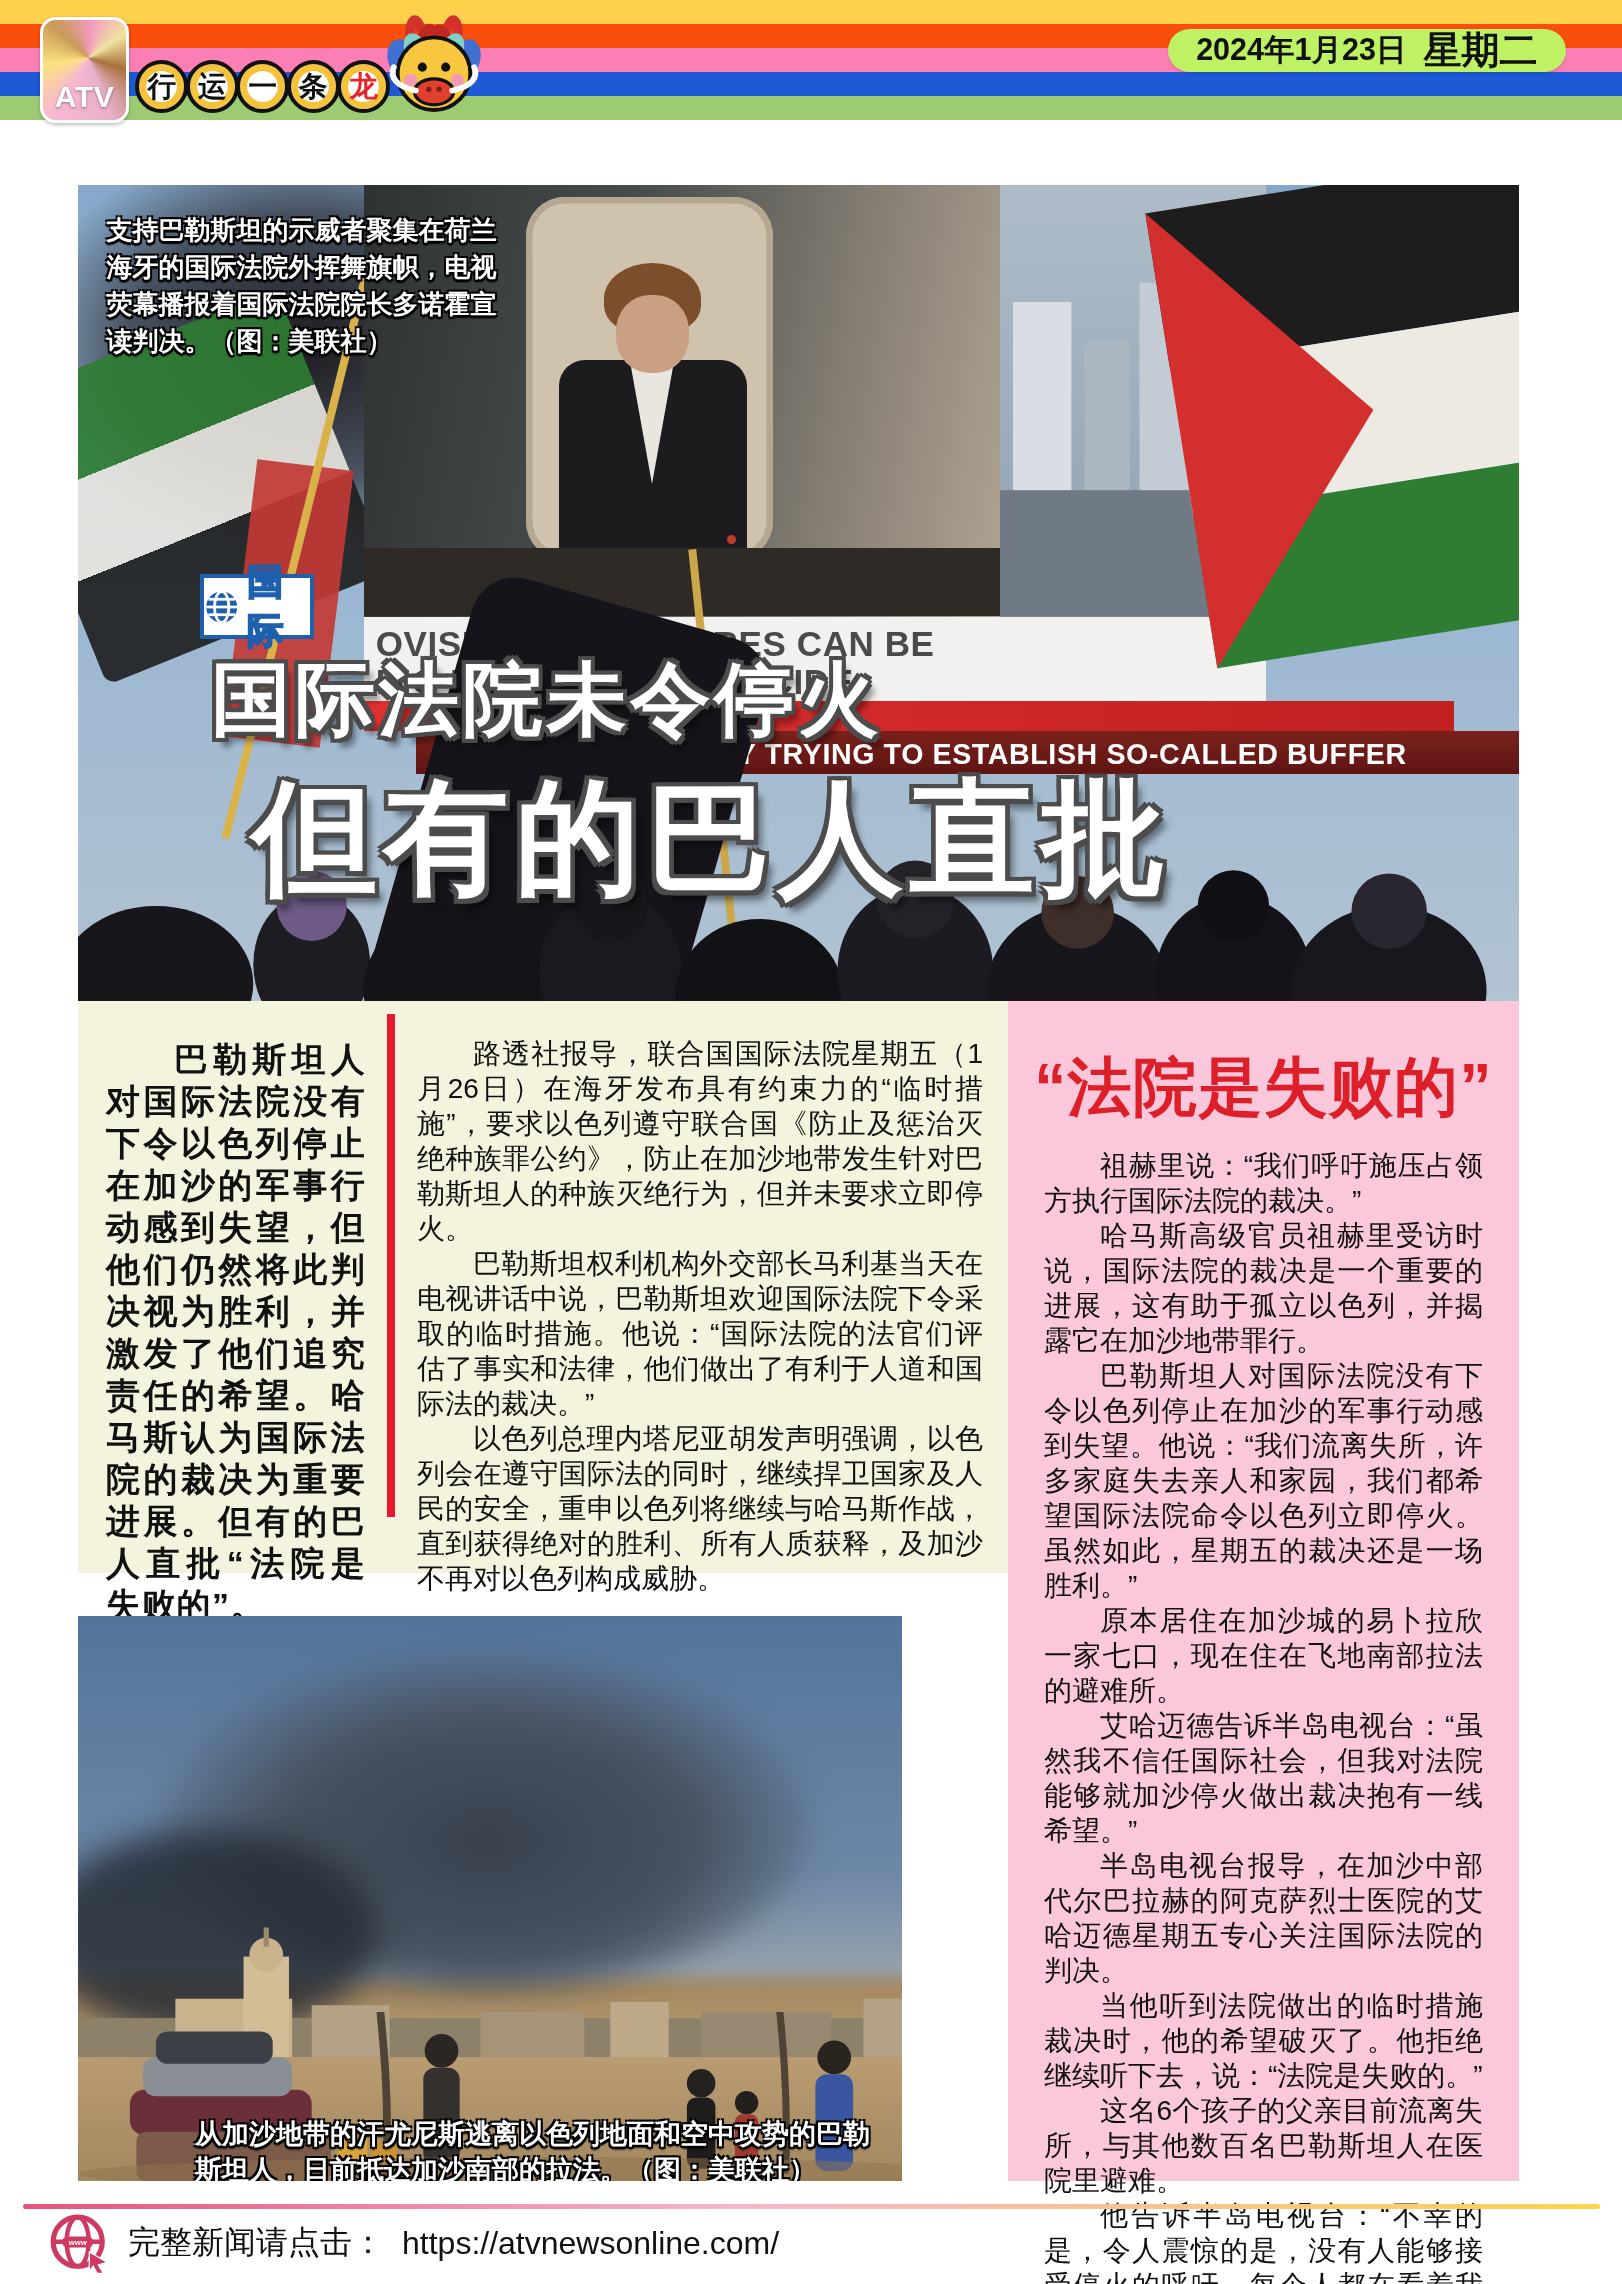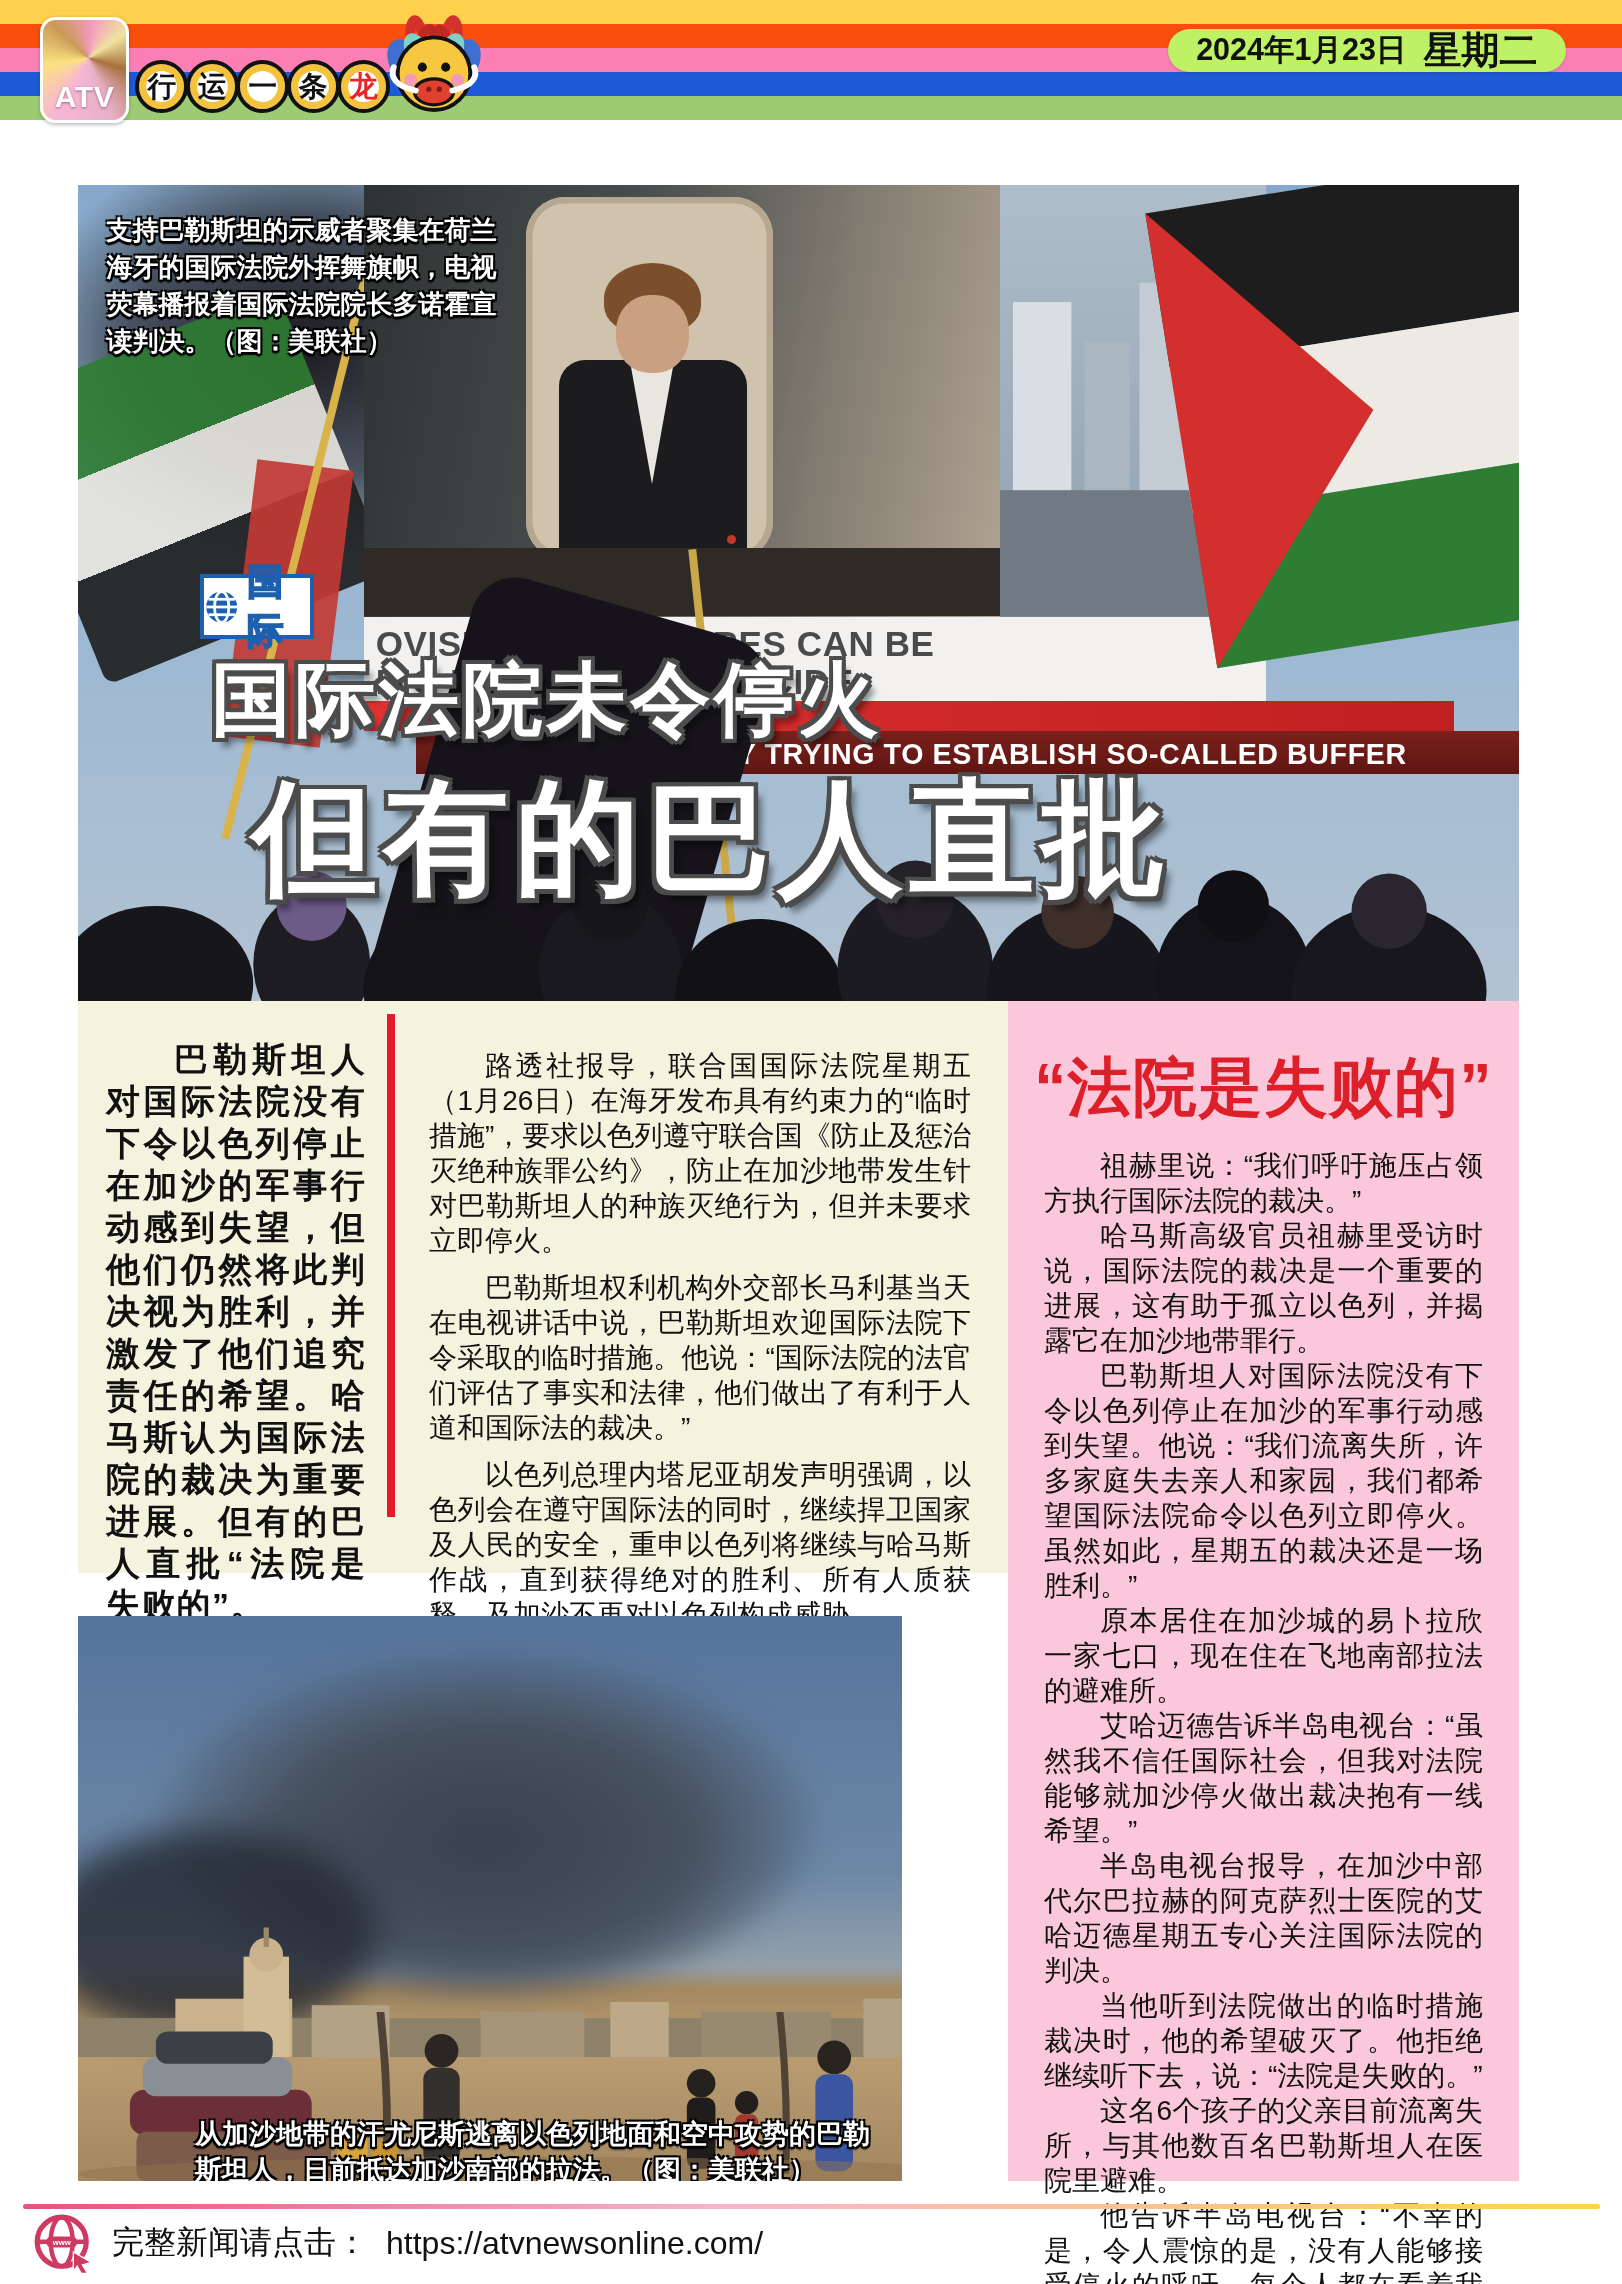--- a/index.html
+++ b/index.html
@@ -87,42 +87,42 @@
     text-shadow:-4.5px -4.5px 0 #4c4c4c,4.5px -4.5px 0 #4c4c4c,-4.5px 4.5px 0 #4c4c4c,4.5px 4.5px 0 #4c4c4c,0 -4.5px 0 #4c4c4c,0 4.5px 0 #4c4c4c,-4.5px 0 0 #4c4c4c,4.5px 0 0 #4c4c4c,7.8px 10.4px 7.8px rgba(0,0,0,.45);}
 
   
   .cols-bg{position:absolute;left:78px;top:1001px;width:930px;height:572px;background:#F4F4DE;}
   .pink-panel{position:absolute;left:1008px;top:1001px;width:511px;height:1180px;background:#FBC8DB;}
   .red-divider{position:absolute;left:387px;top:1014px;width:7.8px;height:503px;background:#E8192C;}
 
   .lede{position:absolute;left:106px;top:1038px;width:260px;font-size:34px;line-height:42px;font-weight:900;color:#111;
     text-align:justify;text-indent:2em;letter-spacing:1.3px;}
   .article{position:absolute;left:417px;top:1036px;width:566px;}
-  .article p{margin:12px;font-size:28px;line-height:35px;color:#111;text-align:justify;text-indent:2em;}
+  .article p{margin:0;font-size:28px;line-height:35px;color:#111;text-align:justify;text-indent:2em;}
 
   .sidebar-title{position:absolute;left:1008px;top:1044px;width:511px;text-align:center;font-size:64px;font-weight:900;color:#DC1F28;letter-spacing:1.3px;}
   .sidebar-body{position:absolute;left:1044px;top:1148px;width:439px;}
   .sidebar-body p{margin:0;font-size:28px;line-height:35px;color:#111;text-align:justify;text-indent:2em;}
 
   
   .bphoto{position:absolute;left:78px;top:1616px;width:824px;height:565px;overflow:hidden;
     background:linear-gradient(180deg,#55749b 0%,#6c87a6 45%,#93a0ab 62%,#a58a61 66%,#b99c72 78%,#a3875f 100%);}
   .bphoto *{position:absolute;}
   .smoke1{left:84px;top:39px;width:649px;height:338px;border-radius:50%;filter:blur(14.3px);
     background:radial-gradient(ellipse at 50% 55%, #39414f 0%, #47515f 45%, rgba(70,80,94,0) 78%);}
   .smoke2{left:-39px;top:214px;width:338px;height:208px;border-radius:50%;filter:blur(17px);background:rgba(38,44,54,.85);}
   .skyline{left:0;top:305px;width:925px;height:136px;}
   .sand-people{left:0;top:396px;width:925px;height:169px;}
   .bcaption{left:117px;top:500px;width:701px;text-align:left;font-size:27px;line-height:36px;font-weight:bold;color:#fff;z-index:5;
     text-shadow:-1.9px -1.9px 0 #000,1.9px -1.9px 0 #000,-1.9px 1.9px 0 #000,1.9px 1.9px 0 #000,0 2.6px 1.9px #000;}
 
   
   .footer-line{position:absolute;left:23px;top:2204px;width:1577px;height:5.2px;
     background:linear-gradient(90deg,#e4537f,#f6b6cb 45%,#FFD24D 100%);border-radius:2.6px;}
-  .footer{position:absolute;left:32px;top:2212px;display:flex;align-items:center;gap:18px;}
+  .footer{position:absolute;left:48px;top:2212px;display:flex;align-items:center;gap:18px;}
   .footer .ftext{font-size:32px;color:#111;}
   .footer a{color:#111;text-decoration:none;}
 </style>
 </head>
 <body>
 
 <div id="page">
 
   <div class="stripe s0"></div>
   <div class="stripe s1"></div>

